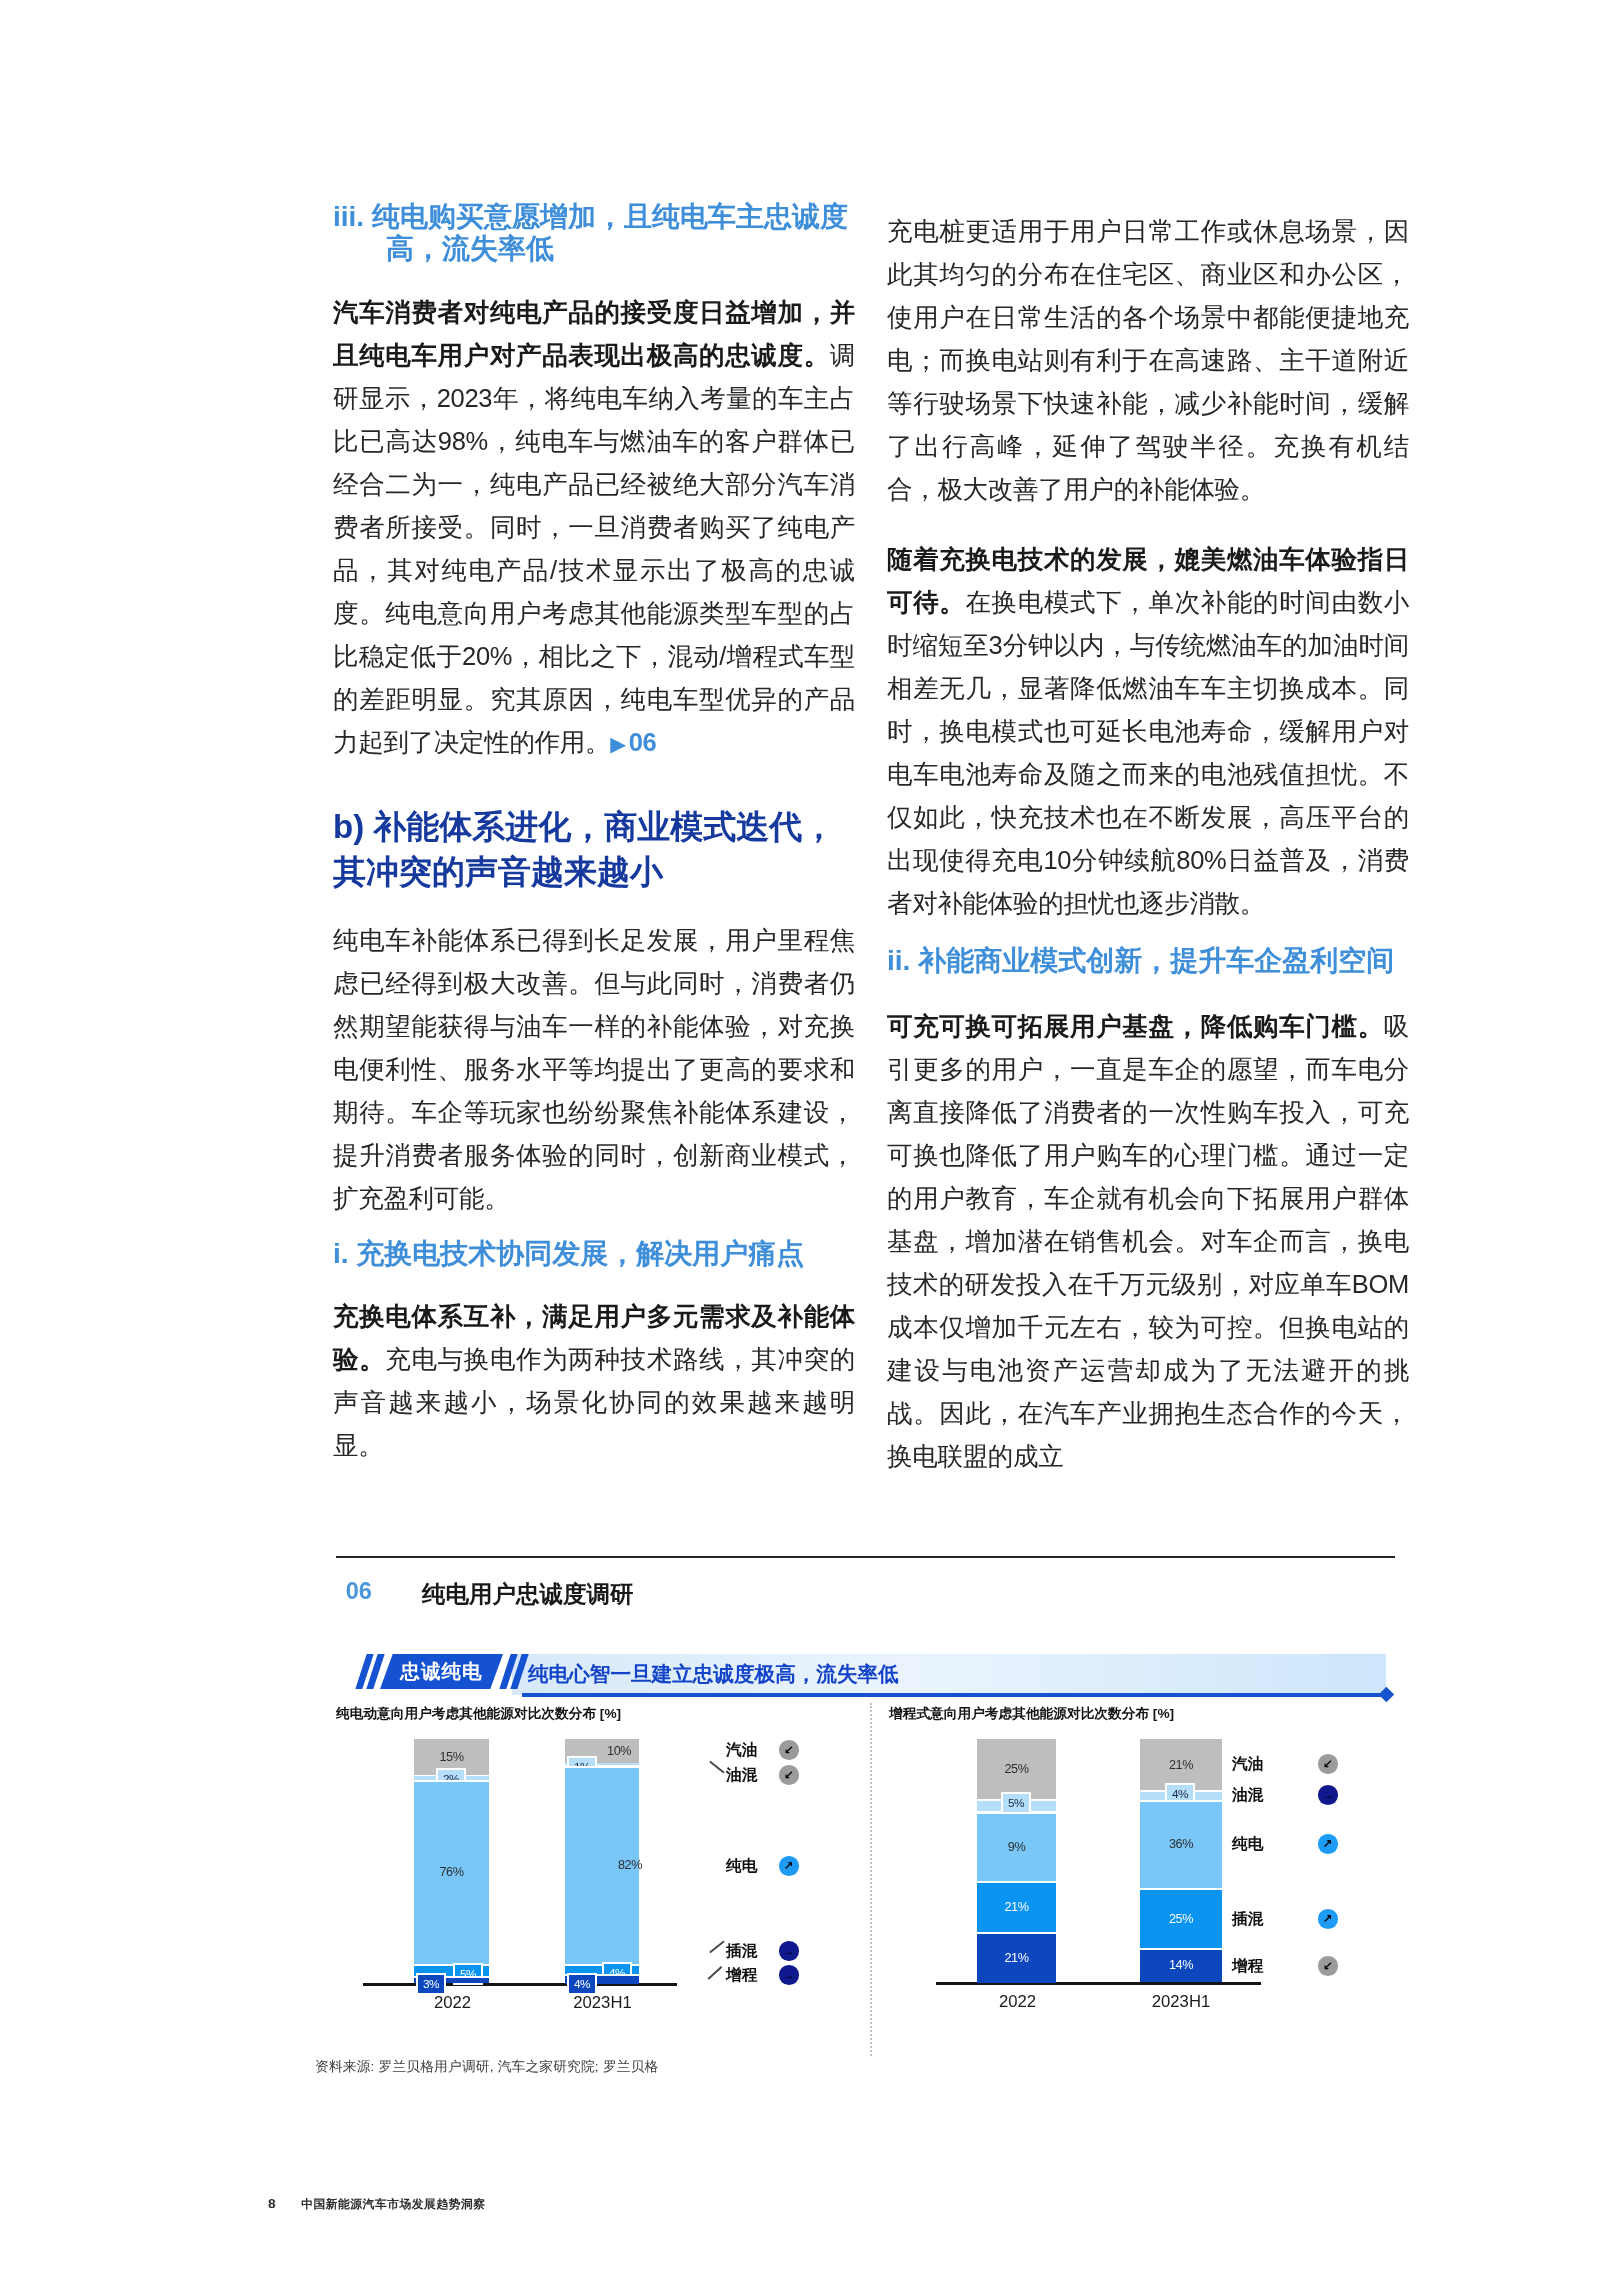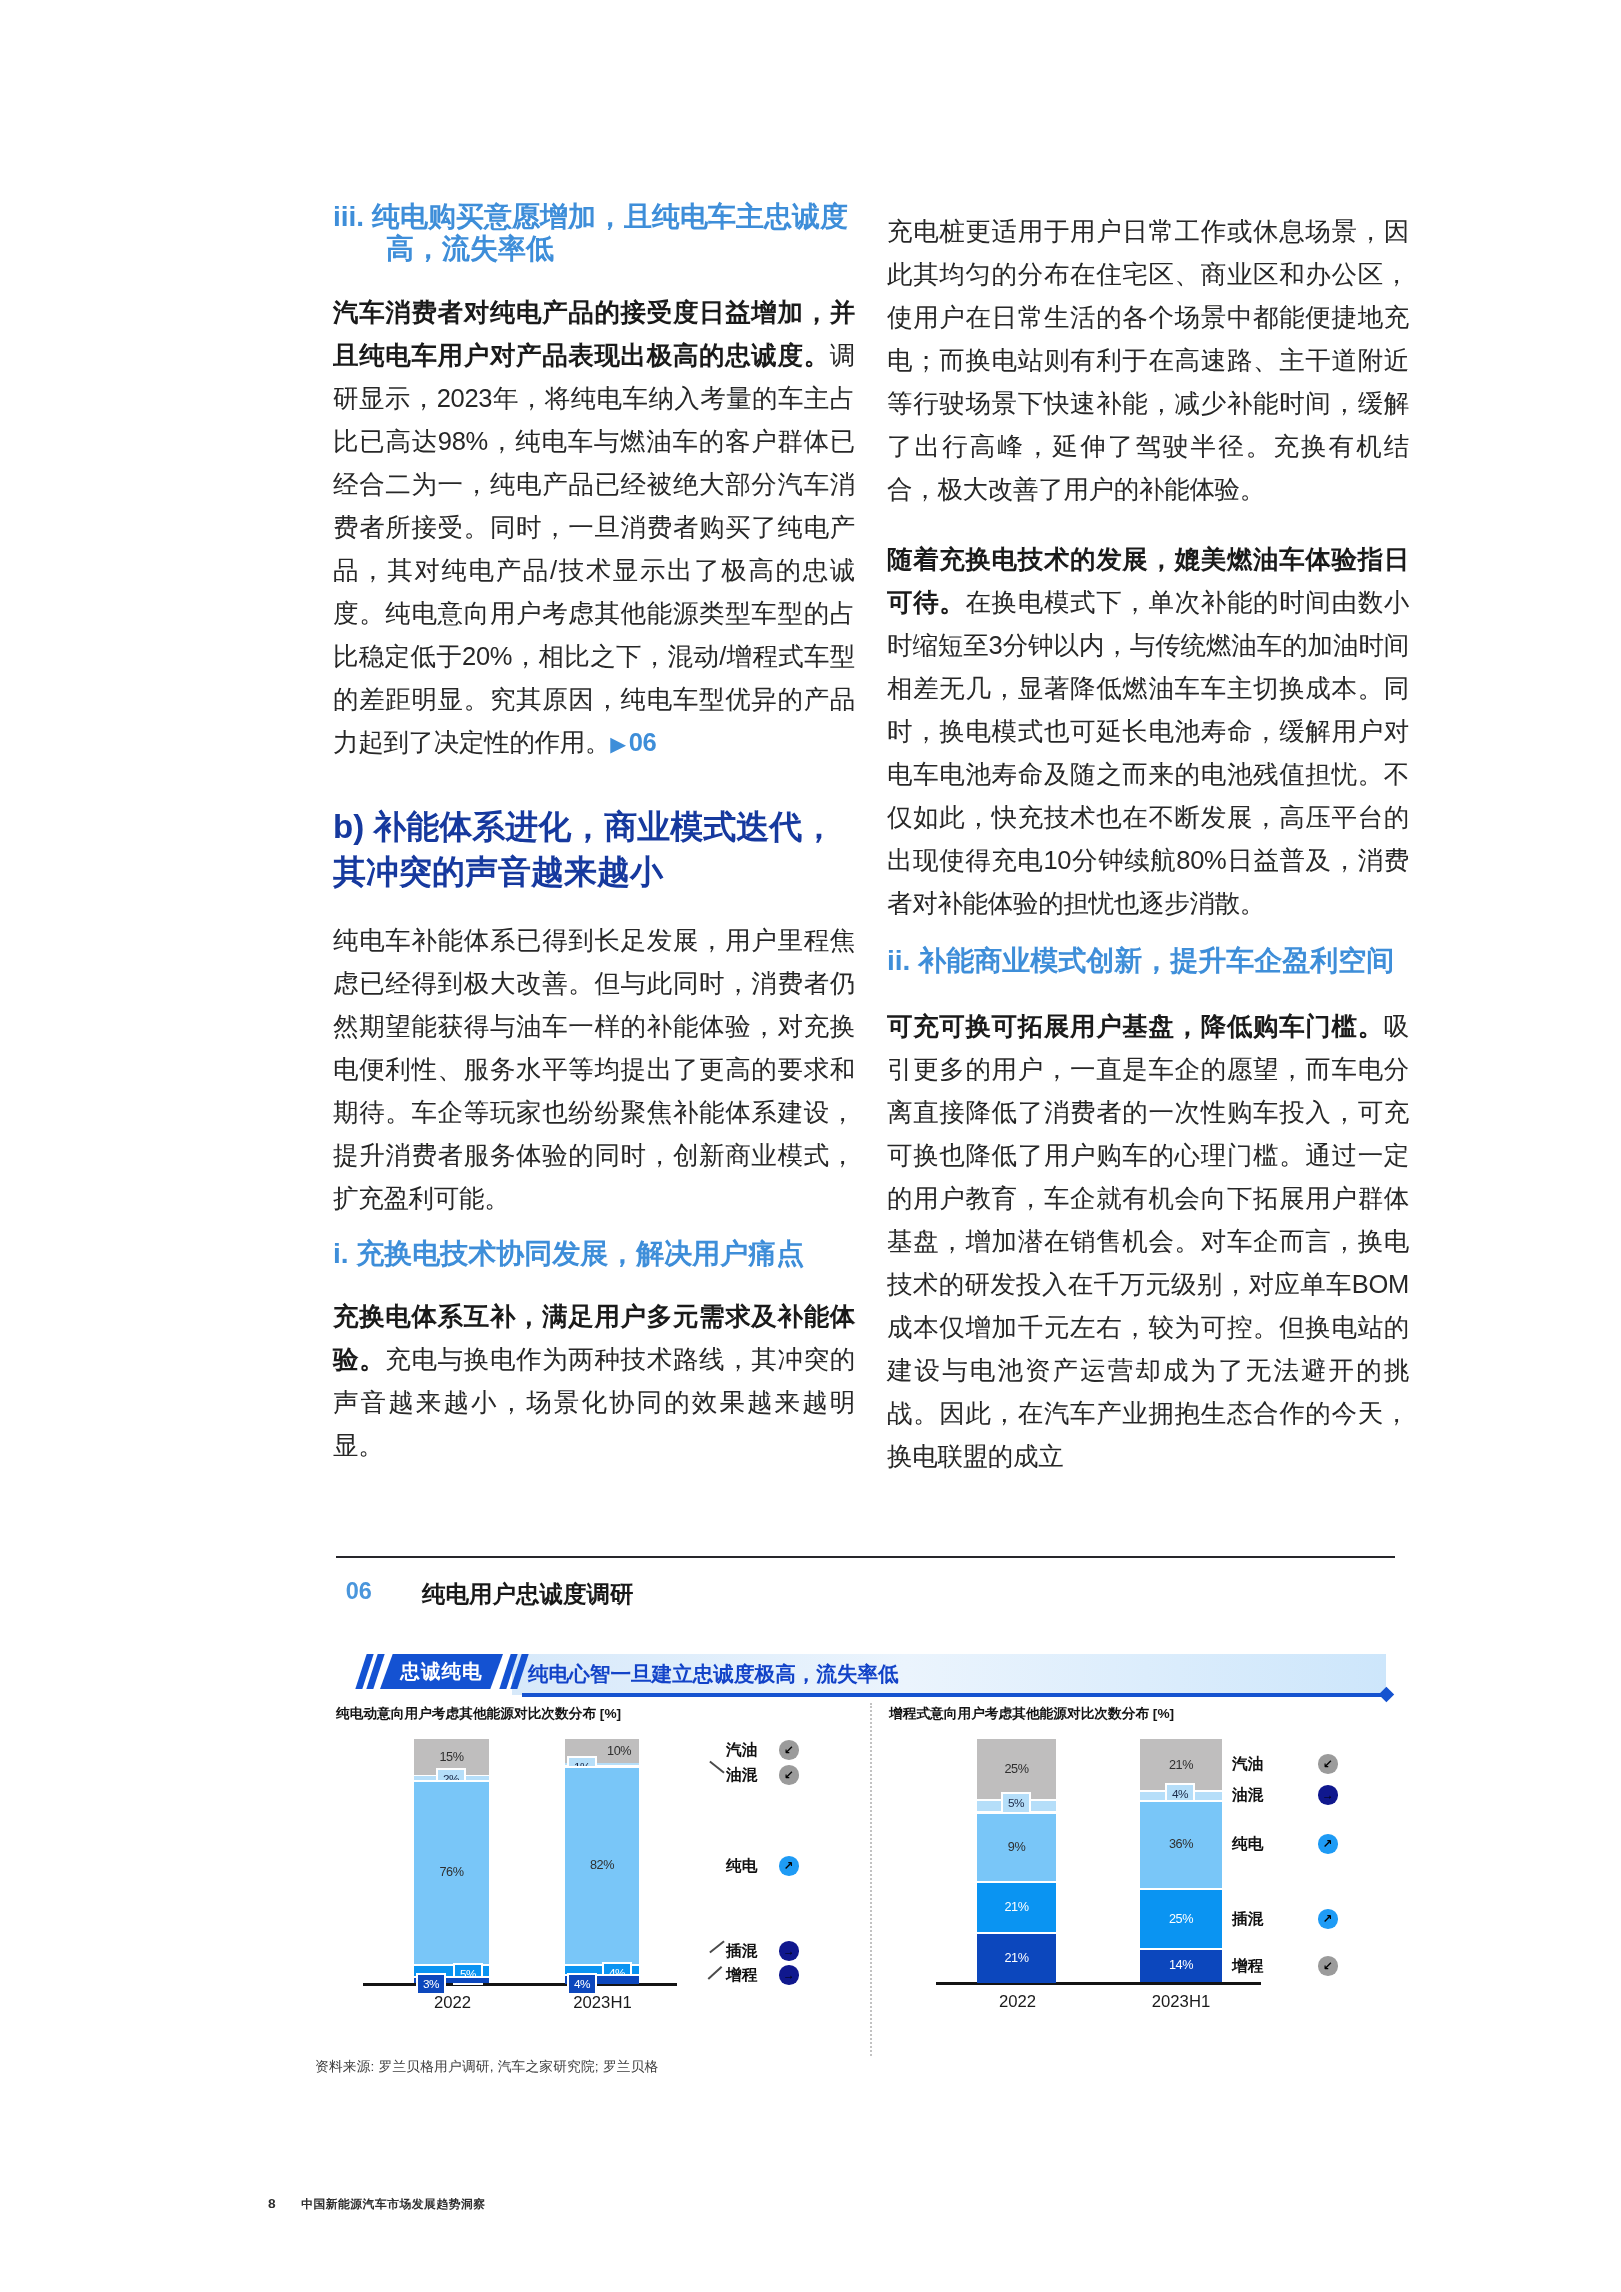--- a/index.html
+++ b/index.html
@@ -112,21 +112,21 @@
         <div class="seg" style="left: 78px; top: 259px; width: 75px; height: 12px; background: rgb(10, 148, 242); border-top: 2px solid rgb(255, 255, 255);"></div>
         <div class="chip" style="background: rgb(10, 148, 242); color: rgb(255, 255, 255); left: 117px; top: 258px;">5%</div>
         <div class="seg" style="left: 78px; top: 271px; width: 75px; height: 7.2px; background: rgb(12, 71, 189); border-top: 2px solid rgb(255, 255, 255);"></div>
         <div class="chip" style="background: rgb(12, 71, 189); color: rgb(255, 255, 255); left: 80px; top: 268px;">3%</div>
         <div class="cat-label" style="left: 59px; top: 288px; width: 115px;">2022</div>
         <div class="seg" style="left: 229px; top: 34px; width: 74px; height: 24px; background: rgb(191, 190, 190);"></div>
         <div class="seg-label" style="left: 229px; top: 34px; width: 66px; height: 24px; color: rgb(47, 47, 47); justify-content: flex-end; padding-right: 7.8px;">10%</div>
         <div class="seg" style="left: 229px; top: 58px; width: 74px; height: 2.4px; background: rgb(181, 222, 249);"></div>
         <div class="chip" style="background: rgb(181, 222, 249); color: rgb(28, 43, 74); top: 51px; left: 231px;">1%</div>
         <div class="seg" style="left: 229px; top: 61px; width: 74px; height: 198px; background: rgb(121, 198, 248); border-top: 2px solid rgb(255, 255, 255);"></div>
-        <div class="seg-label" style="left: 229px; top: 61px; width: 74px; height: 198px; color: rgb(47, 47, 47);">82%</div>
+        <div class="seg-label" style="left: 229px; top: 61px; width: 74px; height: 198px; color: rgb(47, 47, 47); padding-left: 28px;">82%</div>
         <div class="seg" style="left: 229px; top: 259px; width: 74px; height: 9.7px; background: rgb(10, 148, 242); border-top: 2px solid rgb(255, 255, 255);"></div>
         <div class="chip" style="background: rgb(10, 148, 242); color: rgb(255, 255, 255); left: 266px; top: 257px;">4%</div>
         <div class="seg" style="left: 229px; top: 269px; width: 74px; height: 9.7px; background: rgb(12, 71, 189); border-top: 2px solid rgb(255, 255, 255);"></div>
         <div class="chip" style="background: rgb(12, 71, 189); color: rgb(255, 255, 255); left: 231px; top: 268px;">4%</div>
         <div class="cat-label" style="left: 210px; top: 288px; width: 113px;">2023H1</div>
         <div class="legend-label" style="left: 390px; top: 35px;">汽油</div>
         <div class="legend-icon" style="left: 443px; top: 35px; background: rgb(155, 155, 155);">↙</div>
         <div class="legend-label" style="left: 390px; top: 60px;">油混</div>
         <div class="legend-icon" style="left: 443px; top: 60px; background: rgb(155, 155, 155);">↙</div>
         <div class="legend-label" style="left: 390px; top: 151px;">纯电</div>

